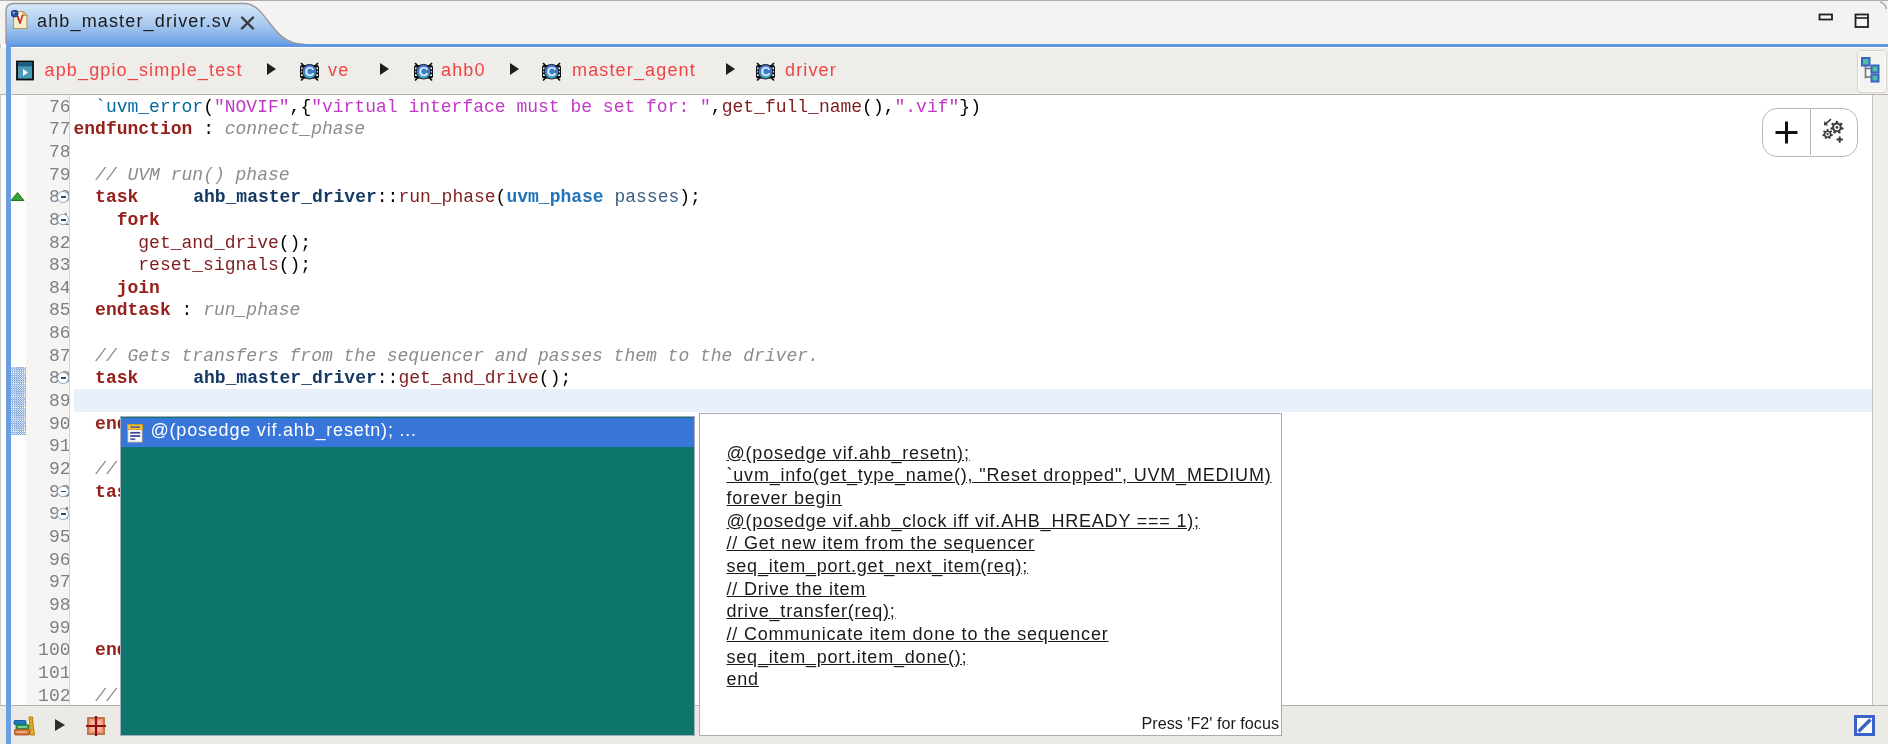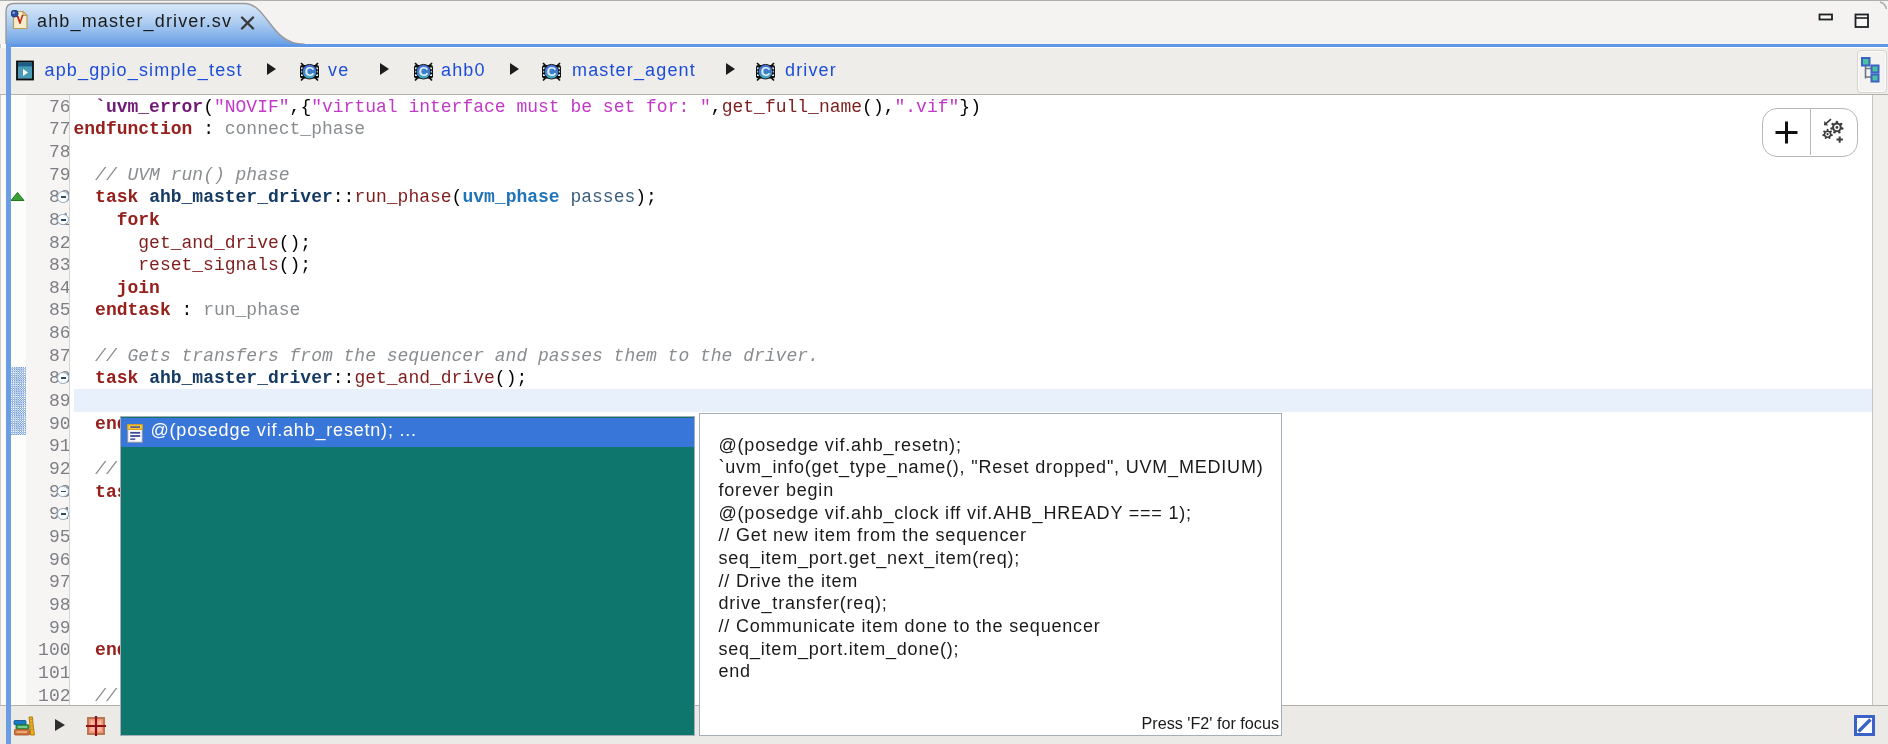--- a/index.html
+++ b/index.html
@@ -7,54 +7,54 @@
        font-family:"Liberation Sans",sans-serif;background:#ffffff;}
   .abs{position:absolute;}
   
   #topbar{left:0;top:0;width:1888px;height:43.9px;background:#f4f3f1;border-top:1.5px solid #aeaeac;}
   #blueband{left:0;top:43.9px;width:1888px;height:3.6px;background:#5f97e4;}
   #leftstrip{left:6px;top:43.9px;width:4.5px;height:700.1px;background:#6b9de2;z-index:5;}
   #leftedge{left:0;top:43.9px;width:6px;height:700.1px;background:#fbfbfa;border-left:1px solid #cccccc;box-sizing:border-box;}
   #tabtitle{left:37px;top:10.5px;font-size:18px;color:#1b1b1b;letter-spacing:1.15px;}
   
   #crumbbar{left:0;top:47.5px;width:1888px;height:46.5px;background:#efedea;border-bottom:1.3px solid #b5b1ab;box-sizing:content-box;}
-  .crumbtext{top:59.5px;font-size:18px;letter-spacing:1.15px;color:#1d4ed8;}
+  .crumbtext{top:59.5px;font-size:18px;letter-spacing:1.15px;color:#ef4444;}
   .carrow{top:63px;width:0;height:0;border-left:9px solid #1d1d1d;border-top:6px solid transparent;border-bottom:6px solid transparent;}
   #treebtn{left:1856.5px;top:49.5px;width:28px;height:41px;background:#f4f3f1;border:1px solid #d7d4cf;border-radius:4px;box-shadow:inset 0 0 0 1px #fcfcfb;}
   
   #annoruler{left:10.5px;top:95px;width:15.5px;height:609.5px;background:#fdfdfc;}
   #numcol{left:26px;top:95px;width:44px;height:609.5px;background:#f6f5f4;border-right:1px solid #d6d4d1;box-sizing:border-box;overflow:hidden;}
   #numcol pre{position:absolute;top:0.59px;left:12px;margin:0;width:32.5px;text-align:right;
       font-family:"Liberation Mono",monospace;font-size:18px;line-height:22.65px;color:#7e7e86;}
   #codearea{left:70px;top:95px;width:1801.5px;height:609.5px;overflow:hidden;}
   #curline{left:73.5px;top:389.4px;width:1798px;height:22.65px;background:#e8f0fc;}
   #code{position:absolute;left:3.5px;top:0.59px;margin:0;
       font-family:"Liberation Mono",monospace;font-size:18px;line-height:22.65px;color:#000000;}
   #rightcol{left:1871.5px;top:95px;width:16.5px;height:609.5px;background:#f1efec;border-left:1px solid #c8c4bf;box-sizing:border-box;}
   .fold{width:9.6px;height:9.6px;border:1.2px solid #8da8c2;border-radius:50%;background:#fdfeff;box-sizing:content-box;}
   .fold:after{content:"";position:absolute;left:2.2px;top:4.3px;width:5.2px;height:1.6px;background:#2c4a6e;}
   .k{color:#96201c;font-weight:bold;}
-  .t{color:#153a64;font-weight:bold;}
+  .t{color:#153a64;font-weight:bold;margin-left:44px;}
   .b{color:#2174b8;font-weight:bold;}
   .o{color:#7f1d1d;}
   .s{color:#c238c8;}
-  .m{color:#701a75;font-weight:bold;}
+  .m{color:#0369a1;font-weight:normal;}
   .c{color:#8a8d8f;font-style:italic;margin-top:24px;}
-  .g{color:#8a8d8f;}
+  .g{color:#8a8d8f;font-style:italic;}
   .p{color:#3c5f80;}
   
   #statusbar{left:0;top:704.5px;width:1888px;height:39.5px;background:#eceae7;border-top:1.3px solid #b3afa9;}
   
   #lpopup{left:119.5px;top:415.5px;width:575px;height:320px;background:#0f766e;border:1px solid #a5adb8;box-sizing:border-box;}
   #lsel{position:absolute;left:0;top:1.1px;width:573px;height:29.5px;background:#3976d9;}
   #lseltext{position:absolute;left:30px;top:3.7px;font-size:18px;letter-spacing:0.8px;color:#ffffff;}
   #lfoot{position:absolute;right:3.5px;bottom:2px;font-size:16.2px;color:#1a1a1a;}
   #rpopup{left:698.5px;top:412.5px;width:583.5px;height:323px;background:#ffffff;border:1px solid #a5adb8;box-sizing:border-box;}
-  #rbody{position:absolute;left:11px;top:12.2px;margin:8px;font-family:"Liberation Sans",sans-serif;
-      font-size:18px;letter-spacing:0.8px;line-height:22.65px;color:#1a1a1a;}
+  #rbody{position:absolute;left:11px;top:12.2px;margin:16px;font-family:"Liberation Sans",sans-serif;
+      font-size:18px;letter-spacing:0.8px;line-height:22.65px;color:#1a1a1a;text-decoration:underline;}
   #rfoot{position:absolute;right:2px;bottom:2px;font-size:16.2px;color:#1a1a1a;}
   
   #fbtn{left:1762px;top:108px;width:96px;height:49px;background:#ffffff;border:1.5px solid #bab6b1;border-radius:15px;box-sizing:border-box;}
   #fdiv{position:absolute;left:47px;top:0;width:1px;height:46px;background:#bab6b1;}
 </style>
 </head>
 <body>
 <div class="abs" id="topbar"></div>
 <svg class="abs" style="left:0;top:0" width="320" height="45" viewBox="0 0 320 45">
   <defs>

